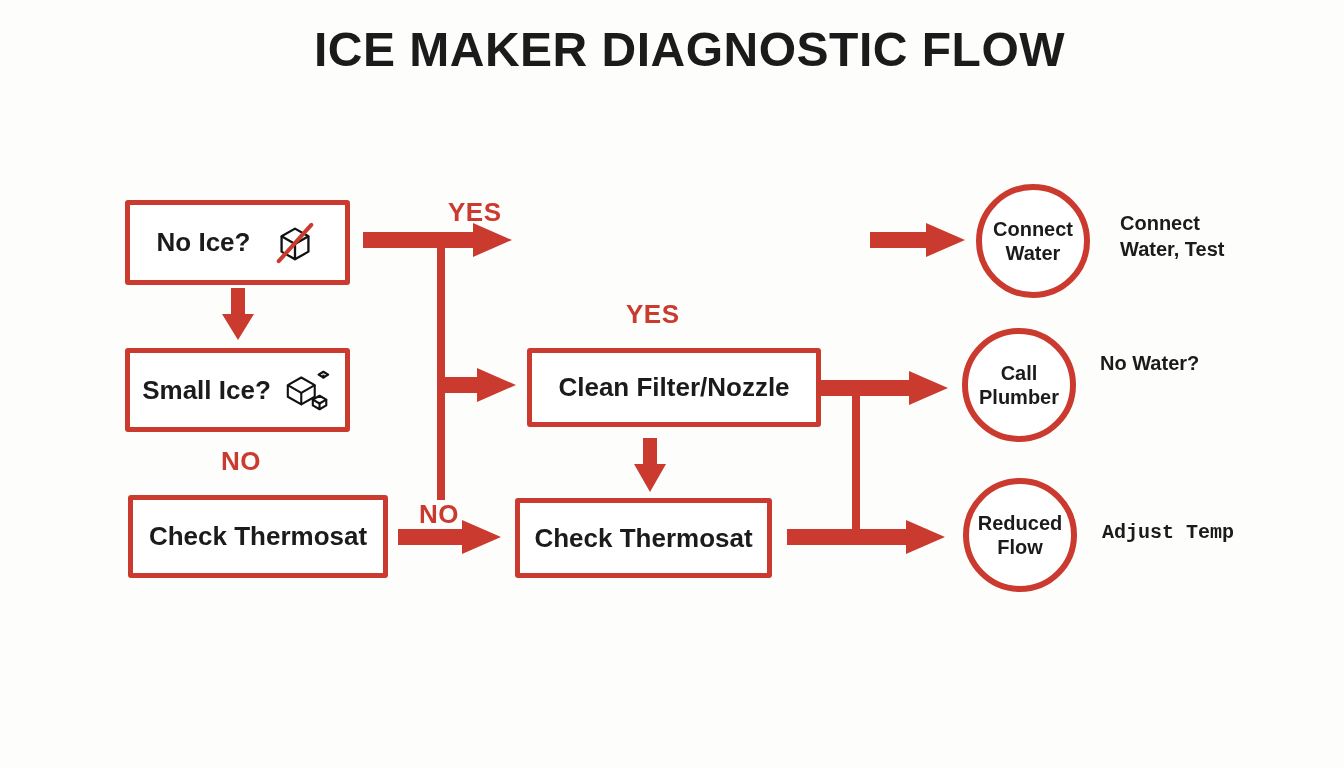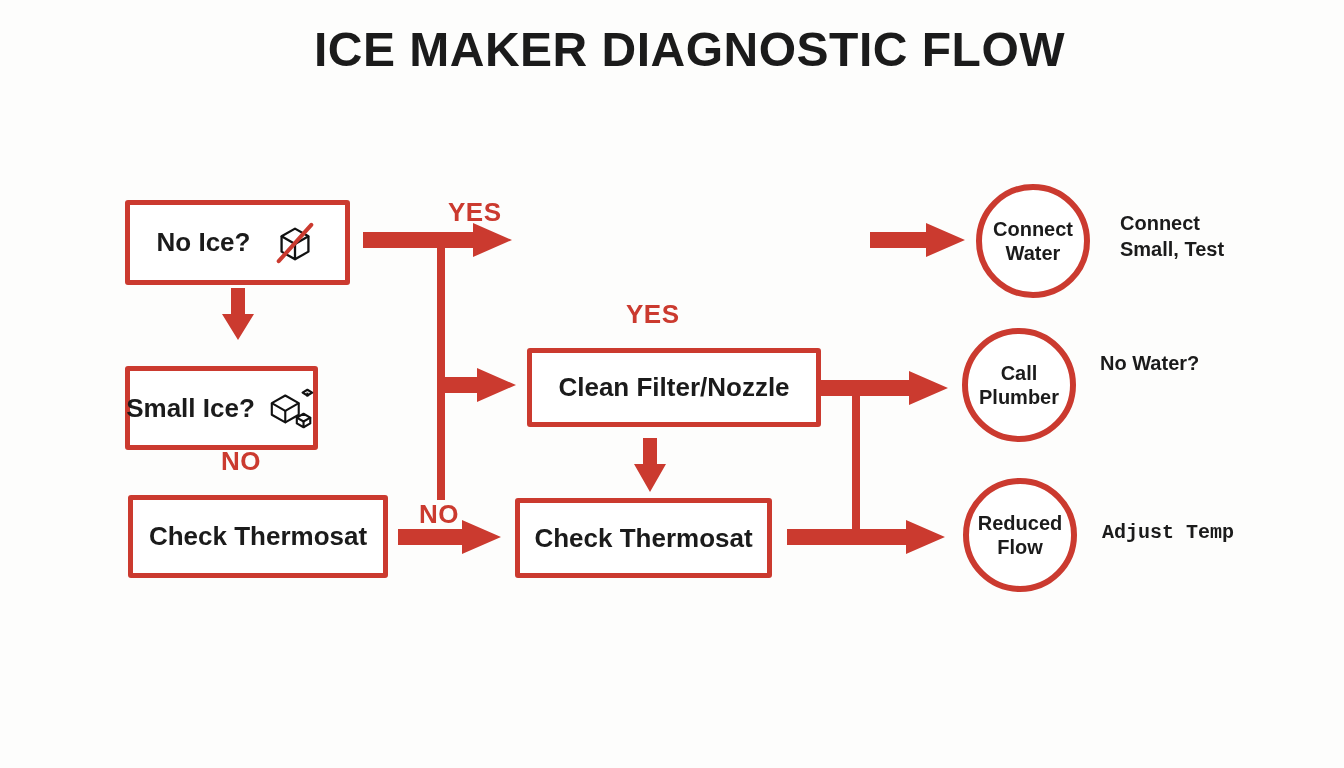--- a/index.html
+++ b/index.html
@@ -32,21 +32,21 @@
     position:absolute;
     border:5px solid var(--red);
     border-radius:3px;
     background:#fff;
     display:flex;align-items:center;justify-content:center;
     gap:24px;
     font-size:26px;font-weight:bold;color:var(--ink);
     white-space:nowrap;
   }
   .b-no-ice{left:125px;top:200px;width:225px;height:85px;gap:22px;}
-  .b-small-ice{left:125px;top:348px;width:193px;height:84px;gap:12px;margin-top:18px;}
+  .b-small-ice{left:125px;top:348px;width:225px;height:84px;gap:12px;}
   .b-thermo-left{left:128px;top:495px;width:260px;height:83px;}
   .b-water{left:522px;top:202px;width:333px;height:79px;}
   .b-filter{left:527px;top:348px;width:294px;height:79px;}
   .b-thermo-mid{left:515px;top:498px;width:257px;height:80px;}
 
   .icon{flex:0 0 auto;display:block;}
 
   .circle{
     position:absolute;width:114px;height:114px;
     border:6px solid var(--red);border-radius:50%;
@@ -152,21 +152,21 @@
     <span>Call</span>
     <span>Plumber</span>
   </div>
   <div class="circle c-reduced">
     <span>Reduced</span>
     <span>Flow</span>
   </div>
 
   <div class="note n-connect">
     <div>Connect</div>
-    <div>Small, Test</div>
+    <div>Water, Test</div>
   </div>
   <div class="note n-nowater">
     <div>No Water?</div>
   </div>
   <div class="note n-adjust">
     <div>Adjust Temp</div>
   </div>
 
 </div>
 

